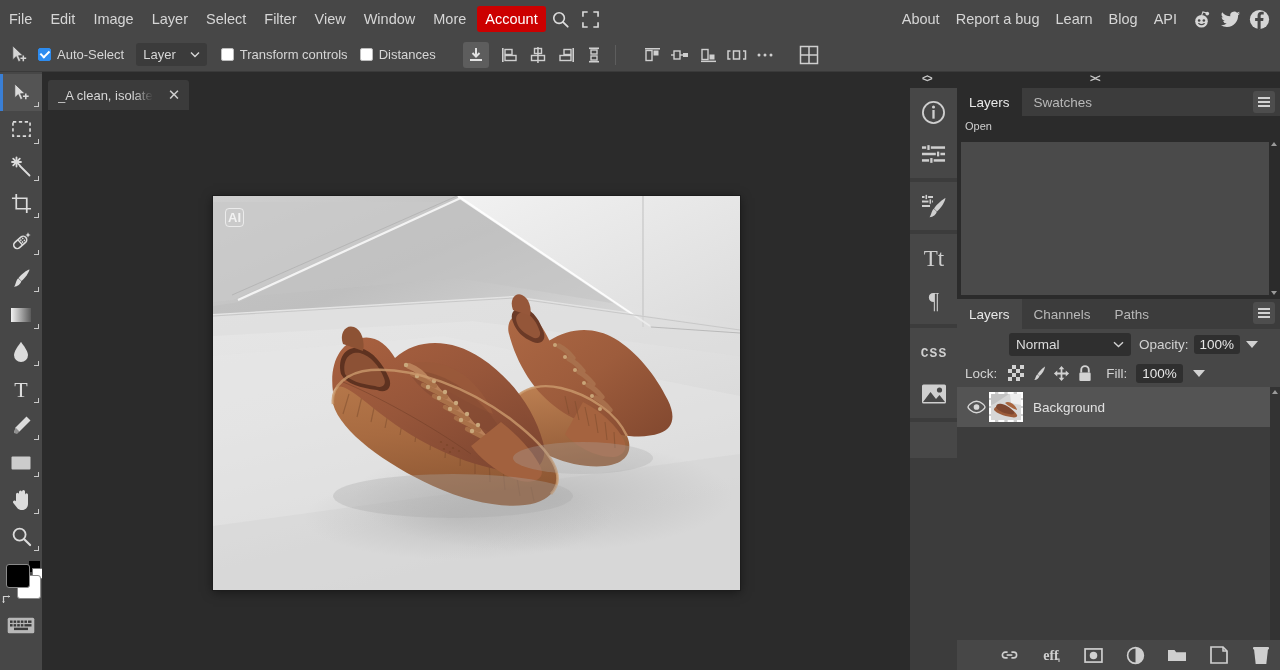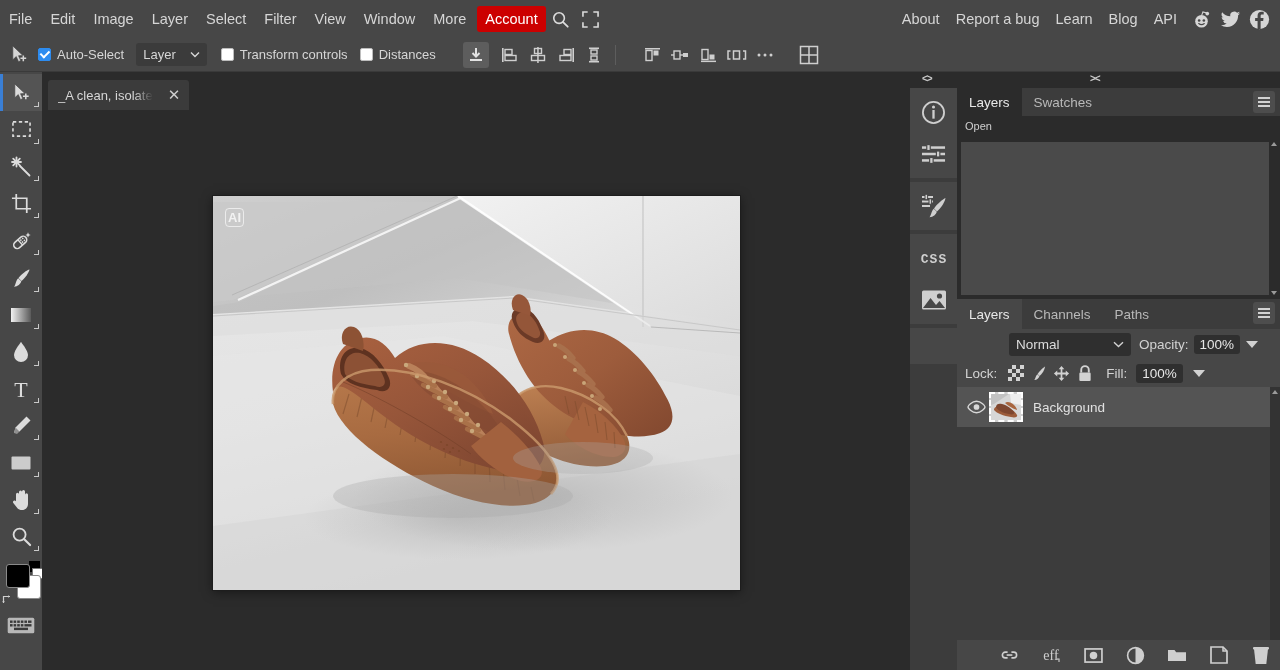--- a/index.html
+++ b/index.html
@@ -218,21 +218,21 @@
     width: 34px; height: 30px; background:#cfcfcf; margin-right:10px;
     border: 2px dashed #ffffff; overflow:hidden; position:relative;
   }
   .layer-name { color:#e0e0e0; font-size:13.5px; }
   .list-scroll { position:absolute; right:0; top:0; bottom:0; width:10px; background:#333;}
   .list-scroll .arr-up { position:absolute; top:3px; left:1.5px; width:0;height:0;
     border-left:3.5px solid transparent;border-right:3.5px solid transparent;border-bottom:4px solid #9a9a9a;}
 
   #layerfooter {
     position:absolute; bottom:0; left:0; right:0; height:30px; background:#474747;
-    display:flex; align-items:center; justify-content:flex-end; padding-right:8px; gap:20px;
+    display:flex; align-items:center; justify-content:flex-end; padding-right:8px; gap:20px;font-weight:bold;
   }
   .fbtn { width:22px;height:22px;display:flex;align-items:center;justify-content:center;cursor:default;}
 </style>
 </head>
 <body>
 
 <div id="app">
 
   <div id="menubar">
     <div class="menu-item">File</div>
@@ -805,20 +805,32 @@
                 <rect x="4" y="1.3" width="2.6" height="5.4"></rect>
                 <rect x="8" y="5.8" width="2.6" height="5.4"></rect>
               </g>
             <path d="M24.5 5 C22 6 16 11 13 15.5 L16 18.5 C20 15 24 9 24.5 5 Z" fill="#cfcfcf"></path>
             <path d="M12.8 15.8 L15.8 18.8 C15 21.5 12.5 24 8.5 24.3 C10.3 22.5 10 18.6 12.8 15.8 Z" fill="#cfcfcf"></path>
           </svg>
         </div>
       </div>
       <div class="icongrp">
         <div class="dicon">
+          <svg width="30" height="26" viewBox="0 0 30 26">
+              <text x="15" y="21" font-family="Liberation Serif, serif" font-size="23" fill="#cfcfcf" text-anchor="middle">Tt</text>
+            </svg>
+        </div>
+        <div class="dicon">
+          <svg width="26" height="26" viewBox="0 0 26 26">
+              <text x="13" y="21" font-family="Liberation Serif, serif" font-size="23" fill="#cfcfcf" text-anchor="middle">¶</text>
+            </svg>
+        </div>
+      </div>
+      <div class="icongrp">
+        <div class="dicon">
           <svg width="34" height="20" viewBox="0 0 34 20">
               <text x="17" y="15" font-family="Liberation Mono, monospace" font-size="13" font-weight="bold" fill="#cfcfcf" text-anchor="middle" letter-spacing="1">CSS</text>
             </svg>
         </div>
         <div class="dicon">
           <svg width="26" height="22" viewBox="0 0 26 22">
             <rect x="1" y="1.5" width="24" height="19" rx="1.5" fill="#cfcfcf"></rect>
             <circle cx="18.5" cy="7" r="2.6" fill="#474747"></circle>
             <path d="M2 19 L9.5 9 L15 16 L18.5 12 L24 19 Z" fill="#474747"></path>
           </svg>

